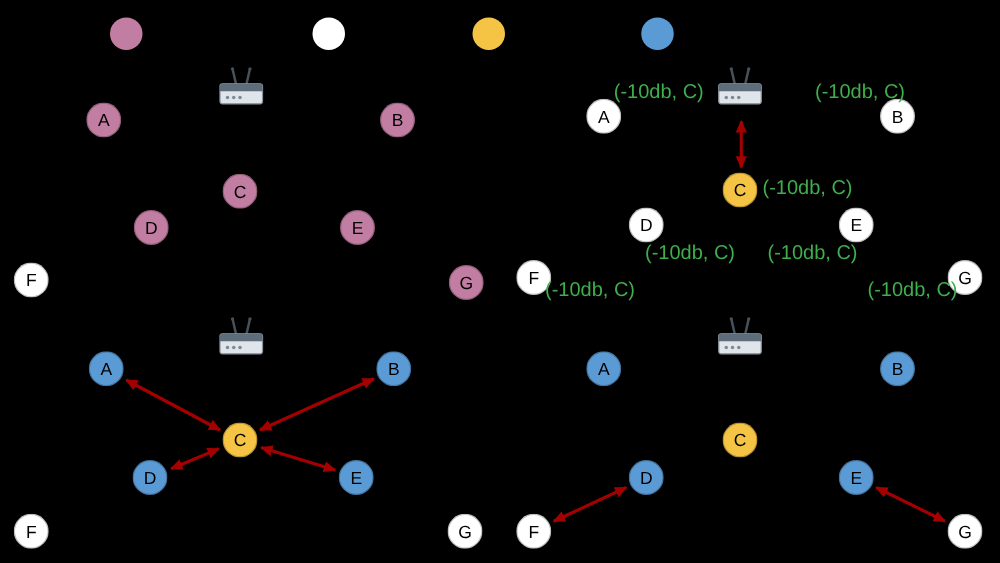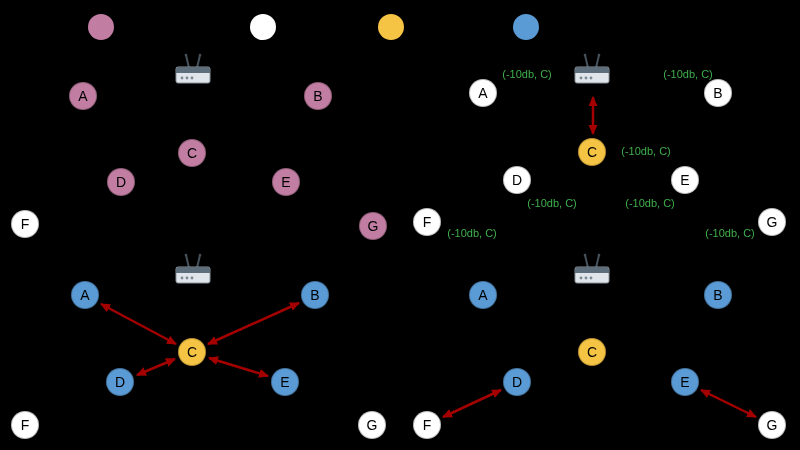--- a/index.html
+++ b/index.html
@@ -9,21 +9,21 @@
   }
   .swatch{position:absolute;width:26px;height:26px;border-radius:50%;}
   .node{
     position:absolute;width:28px;height:28px;border-radius:50%;
     display:flex;align-items:center;justify-content:center;
     font-size:14px;font-weight:400;color:#000;box-sizing:border-box;
     border:1px solid rgba(0,0,0,.25);z-index:2;
   }
   .router{position:absolute;width:40px;height:36px;z-index:2;}
   .anno{
-    position:absolute;font-size:11px;white-space:nowrap;
+    position:absolute;font-size:16px;white-space:nowrap;
     transform:translate(-50%,-50%);z-index:3;
   }
   #arrow-layer{position:absolute;left:0;top:0;z-index:4;pointer-events:none;}
 </style>
 </head>
 <body>
 
 <div id="stage" style="background: rgb(0, 0, 0);">
   <svg id="arrow-layer" width="800" height="450">
       <defs>

